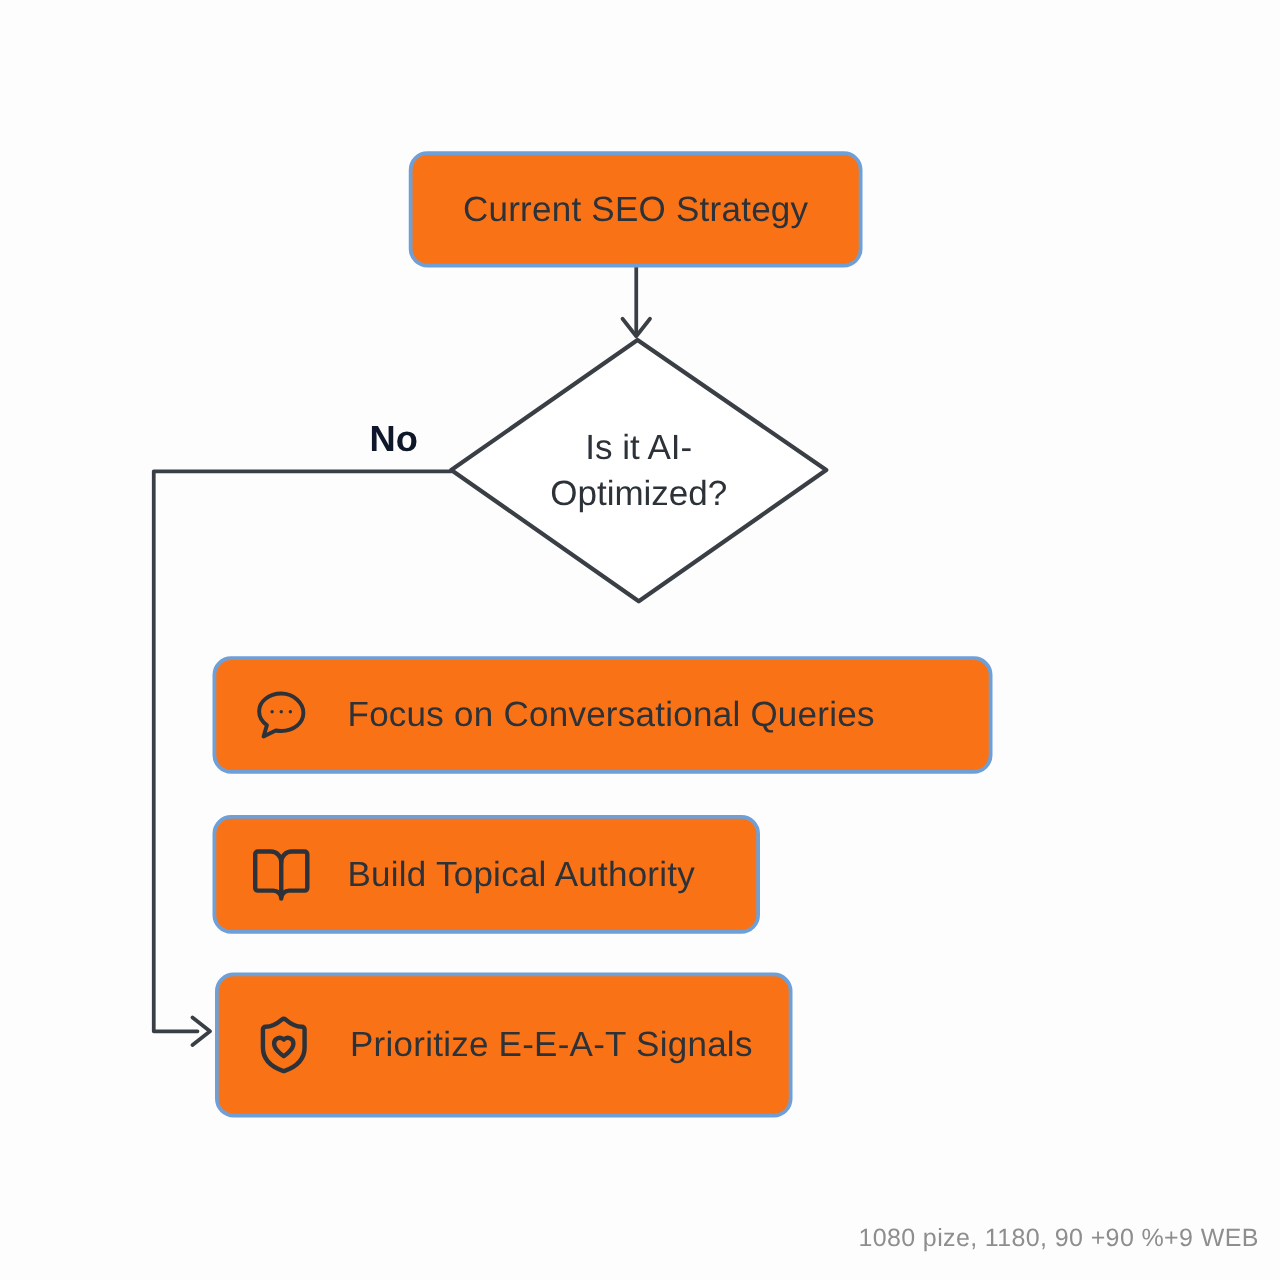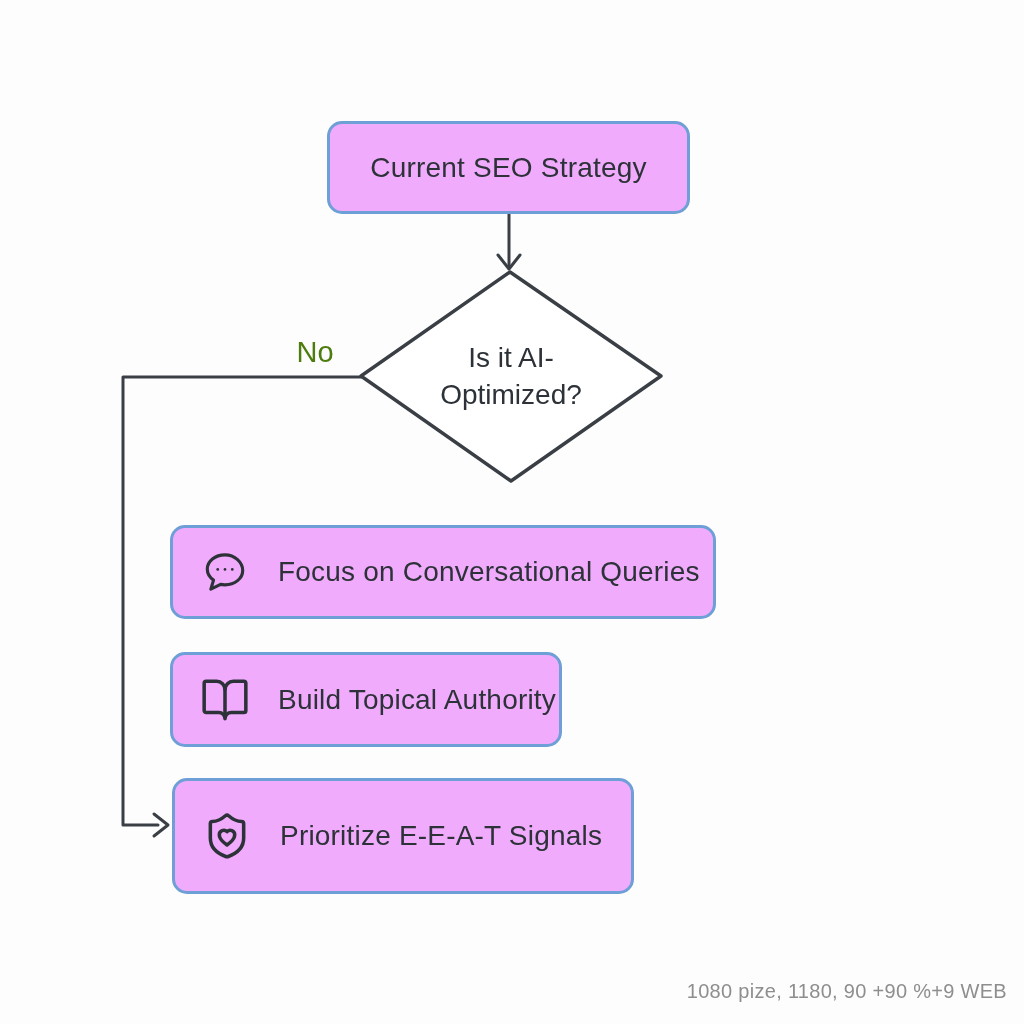--- a/index.html
+++ b/index.html
@@ -17,21 +17,21 @@
   }
   .connector-layer {
     position: absolute;
     left: 0; top: 0;
     width: 1024px; height: 1024px;
     pointer-events: none;
   }
   .node {
     position: absolute;
     box-sizing: border-box;
-    background: #f0abfc;
+    background: #f97316;
     border: 3px solid #6f9fd7;
     border-radius: 15px;
     color: #2c3238;
     font-size: 28px;
     letter-spacing: 0.2px;
   }
   .node.center {
     display: flex;
     align-items: center;
     justify-content: center;
@@ -70,22 +70,23 @@
     display: inline-block;
     width: 225px;
     line-height: 1.32;
   }
   .edge-label {
     position: absolute;
     left: 285px;
     top: 336px;
     width: 60px;
     text-align: center;
-    color: #4d7c0f;
+    color: #0f172a;
     font-size: 29px;
+    font-weight: bold;
   }
   .watermark {
     position: absolute;
     right: 17px;
     top: 980px;
     color: #8e8e8e;
     font-size: 20px;
     letter-spacing: 0.3px;
     white-space: nowrap;
   }
@@ -113,33 +114,33 @@
   <div class="node center" style="left:327px; top:121px; width:363px; height:93px;">
     <span>Current SEO Strategy</span>
   </div>
 
   <div class="diamond-label">
     <span>Is it AI-Optimized?</span>
   </div>
 
   <div class="edge-label">No</div>
 
-  <div class="node row" style="left:170px; top:525px; width:546px; height:94px;">
+  <div class="node row" style="left:170px; top:525px; width:624px; height:94px;">
     <span class="icon">
       <svg width="50" height="50" viewBox="0 0 48 48" fill="none" stroke="#2c3238" stroke-width="3" stroke-linecap="round" stroke-linejoin="round">
         <path d="M24 7.5c-9.5 0-17 6-17 13.7 0 4.3 2.3 8.1 6 10.6l-2.6 8.7 9.4-4.6c1.4 0.3 2.8 0.4 4.2 0.4 9.5 0 17-6.1 17-13.8S33.5 7.5 24 7.5 Z"></path>
         <circle cx="17" cy="21.5" r="1.3" fill="#2c3238" stroke="none"></circle>
         <circle cx="24" cy="21.5" r="1.3" fill="#2c3238" stroke="none"></circle>
         <circle cx="31" cy="21.5" r="1.3" fill="#2c3238" stroke="none"></circle>
       </svg>
     </span>
     <span>Focus on Conversational Queries</span>
   </div>
 
-  <div class="node row" style="left:170px; top:652px; width:392px; height:95px;">
+  <div class="node row" style="left:170px; top:652px; width:438px; height:95px;">
     <span class="icon">
       <svg width="50" height="50" viewBox="0 0 24 24" fill="none" stroke="#2c3238" stroke-width="1.7" stroke-linecap="round" stroke-linejoin="round">
         <path d="M12 7v13"></path>
         <path d="M3 18a1 1 0 0 1-1-1V4a1 1 0 0 1 1-1h5a4 4 0 0 1 4 4 4 4 0 0 1 4-4h5a1 1 0 0 1 1 1v13a1 1 0 0 1-1 1h-6a3 3 0 0 0-3 3 3 3 0 0 0-3-3z"></path>
       </svg>
     </span>
     <span>Build Topical Authority</span>
   </div>
 
   <div class="node row" style="left:172px; top:778px; width:462px; height:116px;">

